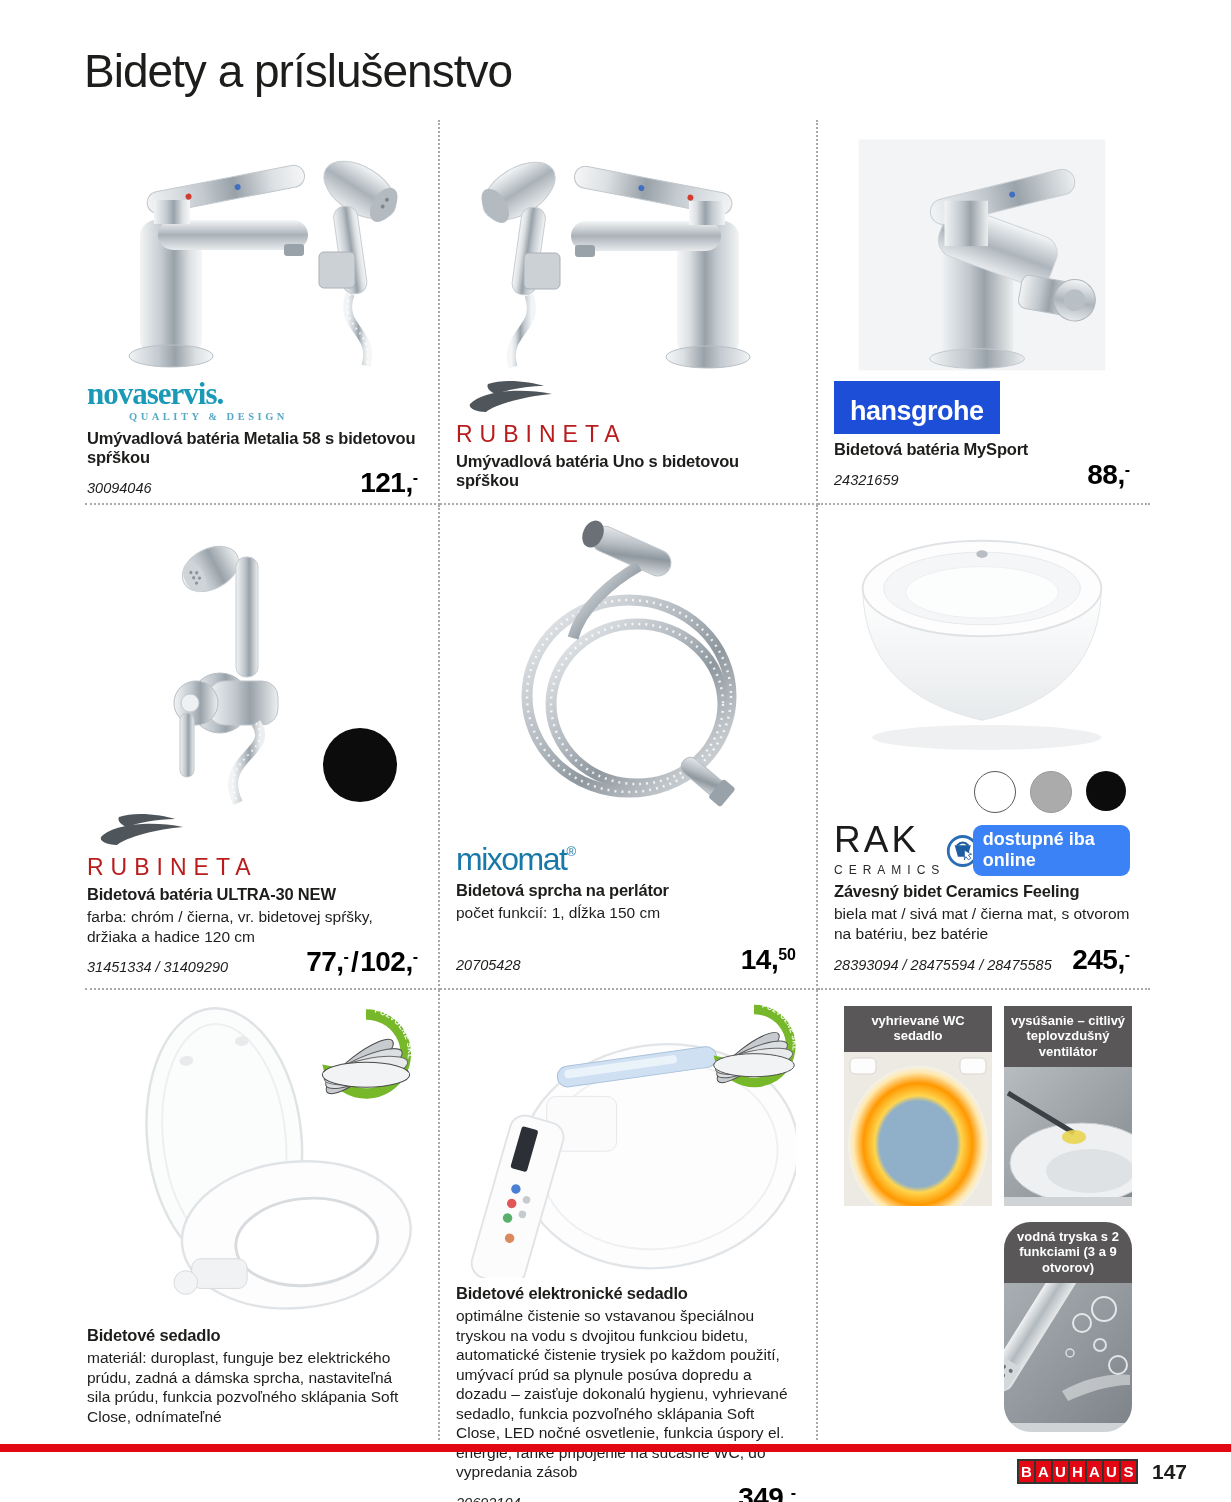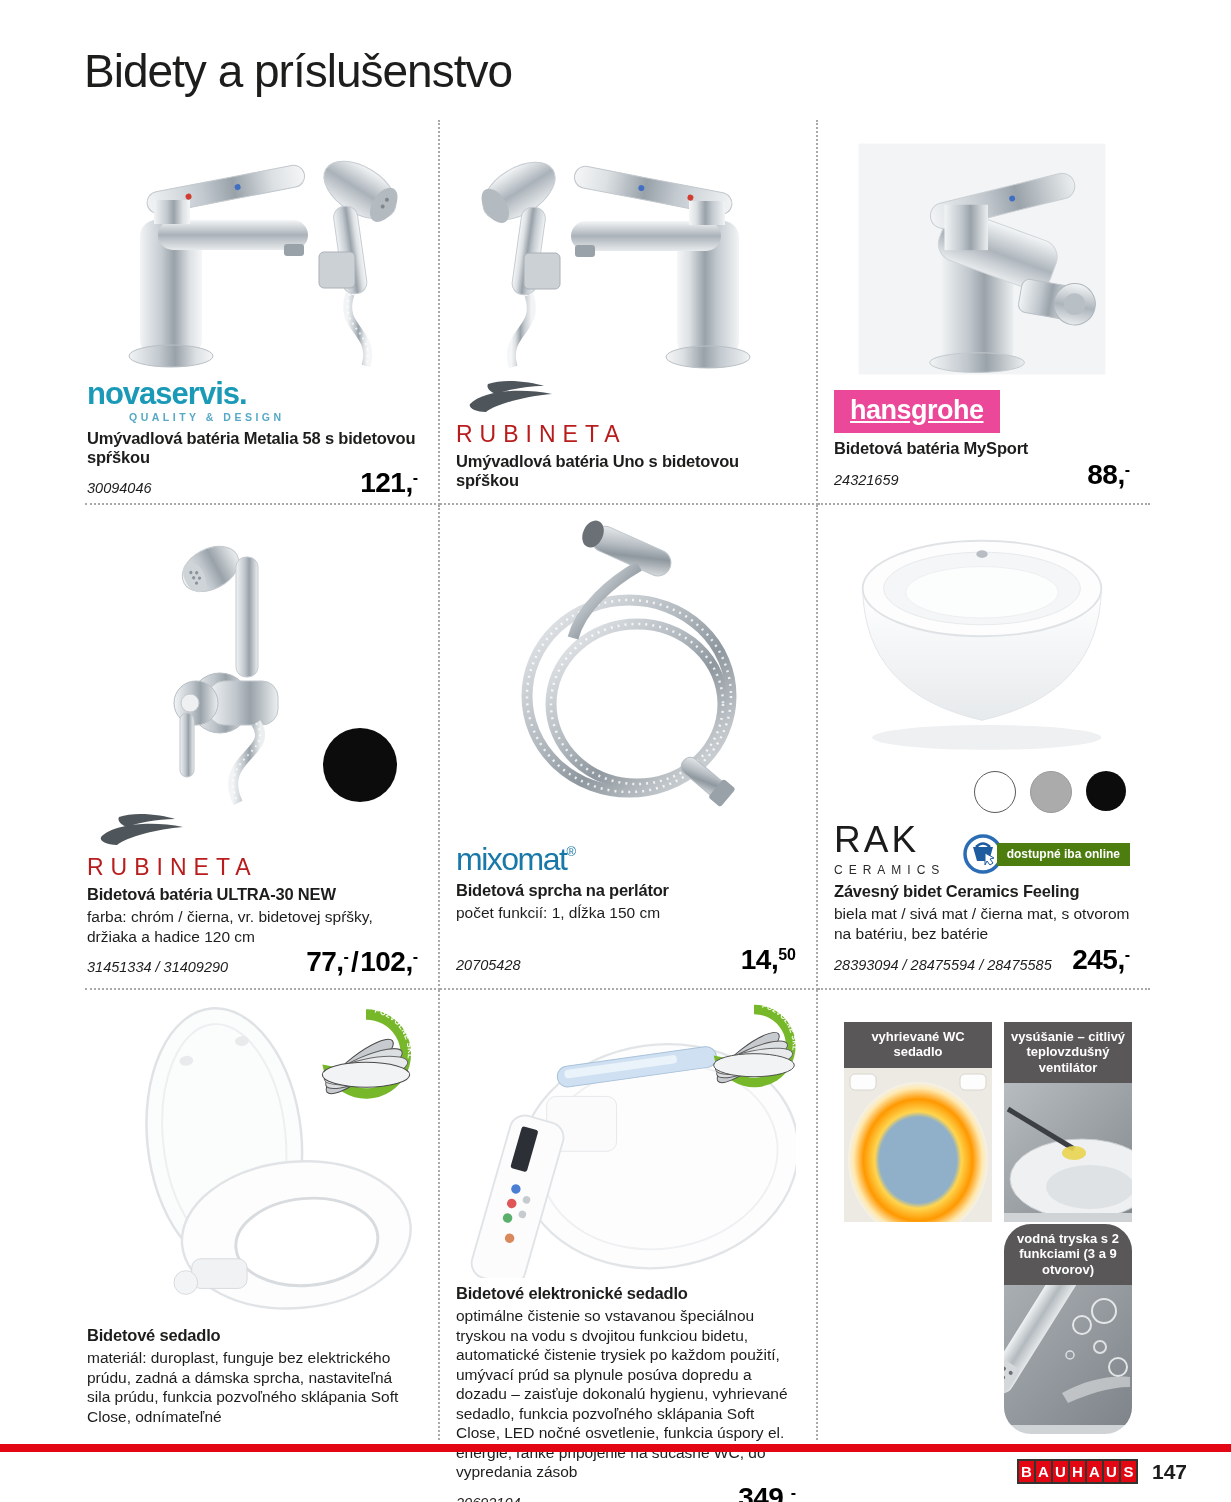--- a/index.html
+++ b/index.html
@@ -18,46 +18,46 @@
   .imgbox{position:relative;display:flex;align-items:center;justify-content:center;}
   
   .pname{font-size:16.5px;font-weight:bold;color:#1d1d1b;margin-top:6px;letter-spacing:-0.2px;}
   .pdesc{font-size:15.5px;color:#1d1d1b;line-height:1.26;margin-top:3px;}
   .pfoot{margin-top:auto;display:flex;justify-content:space-between;align-items:flex-end;}
   .sku{font-style:italic;font-size:14.5px;color:#1d1d1b;padding-bottom:3px;}
   .price{font-size:28px;font-weight:bold;color:#000;letter-spacing:-0.5px;white-space:nowrap;}
   .price sup{font-size:16px;vertical-align:9px;letter-spacing:0;}
   .psep{margin:0 2px;}
   
-  .brand-novaservis{color:#1b9ab8;font-size:31px;font-weight:bold;letter-spacing:-1px;line-height:1;}
+  .brand-novaservis{color:#1b9ab8;font-size:31px;font-weight:bold;letter-spacing:-1px;line-height:1;font-family:Liberation Serif, serif;}
   .brand-novaservis .tag{display:block;font-size:10.5px;font-weight:bold;letter-spacing:3.5px;
       color:#56a9c6;margin:3px 0 0 42px;}
   .brand-rubineta{color:#b91c1c;line-height:1;}
   .brand-rubineta .word{font-size:23px;letter-spacing:7px;font-weight:400;}
-  .brand-hansgrohe{display:inline-block;background:#ec4899;color:#fff;font-size:27px;
-      font-weight:bold;padding:5px 16px 7px;letter-spacing:-0.5px;text-decoration:underline;}
+  .brand-hansgrohe{display:inline-block;background:#1d4ed8;color:#fff;font-size:27px;
+      font-weight:bold;padding:15px 16px 7px;letter-spacing:-0.5px;}
   .brand-mixomat{color:#1878a8;font-size:32px;font-weight:normal;letter-spacing:-1.5px;line-height:1;}
   .brand-mixomat sup{font-size:13px;vertical-align:14px;}
   .brand-rak{line-height:1;color:#1b1b1b;}
   .brand-rak .rak{font-size:37px;letter-spacing:3px;font-weight:400;}
   .brand-rak .sub{display:block;font-size:12px;letter-spacing:6px;margin-top:6px;color:#2a2a2a;}
   
   .swatches{display:flex;gap:14px;justify-content:flex-end;margin:2px 4px 8px 0;}
   .sw{width:40px;height:40px;border-radius:50%;}
   .sw.white{background:#fff;border:1.5px solid #5a5a5a;}
   .sw.grey{background:#ababab;border:1.5px solid #9a9a9a;}
   .sw.black{background:#0c0c0c;}
   
   .brandrow{display:flex;align-items:flex-end;justify-content:space-between;}
   .online{display:flex;align-items:center;}
-  .online .lbl{background:#4d7c0f;color:#fff;font-size:12px;font-weight:bold;
-      padding:4px 10px 5px;margin-left:-8px;}
+  .online .lbl{background:#3b82f6;color:#fff;font-size:18px;font-weight:bold;
+      padding:4px 10px 5px;margin-left:-8px;border-radius:9px;}
   
   .tiles{display:grid;grid-template-columns:148px 128px;grid-template-rows:200px 210px;
-         gap:2px 12px;margin-left:24px;margin-top:24px;}
+         gap:16px 12px;margin-left:24px;margin-top:8px;}
   .tile{position:relative;overflow:hidden;background:#cfd3d6;display:flex;flex-direction:column;}
   .tile .thead{background:#595757;color:#fff;font-size:13px;font-weight:bold;text-align:center;
       line-height:1.18;padding:7px 6px 8px;position:relative;z-index:2;}
   .tile .timg{flex:1;position:relative;}
   .tile svg{position:absolute;inset:0;}
   .t1{grid-column:1;grid-row:1;}
   .t2{grid-column:2;grid-row:1;}
   .t3{grid-column:2;grid-row:2;border-radius:27px;}
   
   .sc-badge{position:absolute;z-index:3;}

